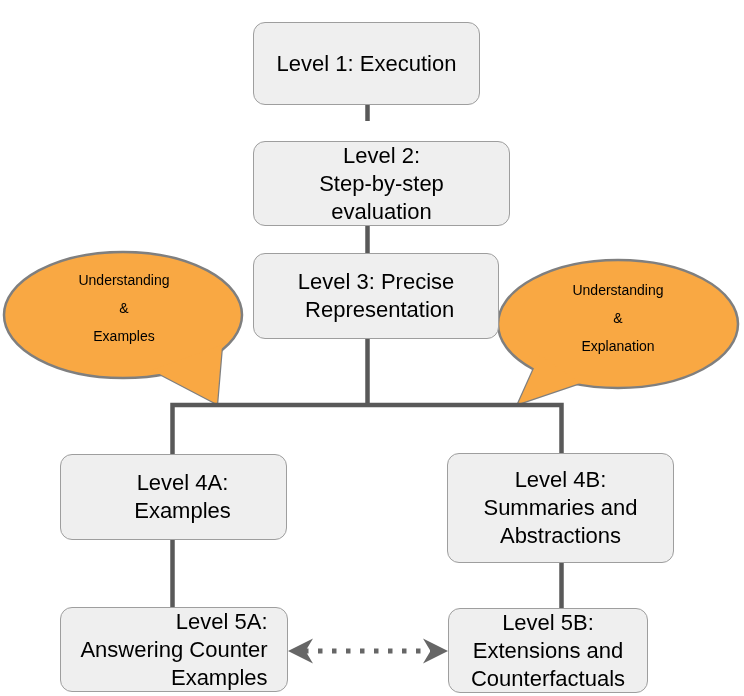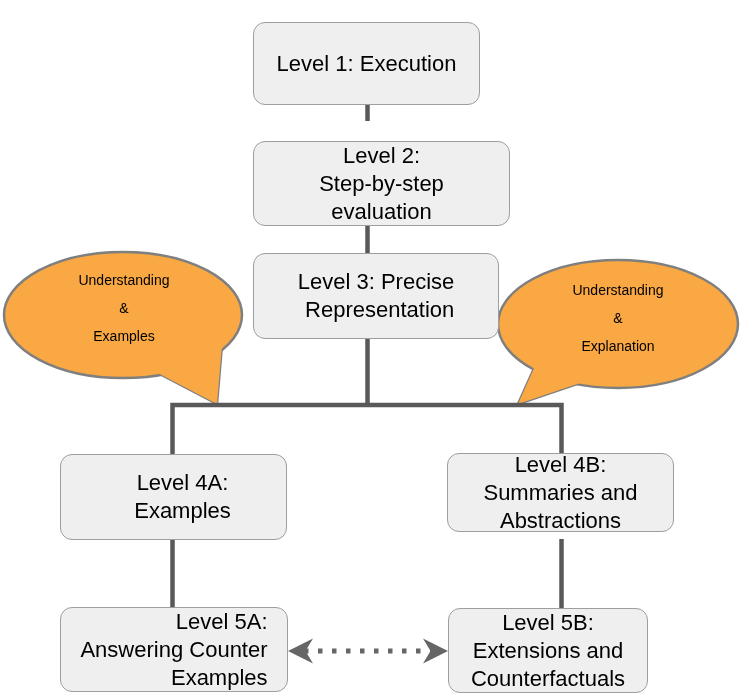--- a/index.html
+++ b/index.html
@@ -42,21 +42,21 @@
     text-align: center;
     font-size: 14px;
     line-height: 28px;
     color: #000000;
     white-space: pre-line;
   }
   #box-l1  { left: 253px; top: 4px;   width: 227px; height: 83px; margin-top: 18px; }
   #box-l2  { left: 253px; top: 120px; width: 257px; height: 85px; margin-top: 21px; }
   #box-l3  { left: 253px; top: 253px; width: 246px; height: 86px; text-align: right; }
   #box-l4a { left: 60px;  top: 454px; width: 227px; height: 86px; padding-left: 18px; }
-  #box-l4b { left: 447px; top: 453px; width: 227px; height: 79px; }
+  #box-l4b { left: 447px; top: 453px; width: 227px; height: 110px; }
   #box-l5a { left: 60px;  top: 607px; width: 228px; height: 85px; text-align: right; }
   #box-l5b { left: 448px; top: 608px; width: 200px; height: 85px; }
   #bubble-text-left  { left: 8px;   top: 266px; width: 232px; }
   #bubble-text-right { left: 498px; top: 276px; width: 240px; }
 </style>
 </head>
 <body>
 
 <div id="stage">
 

